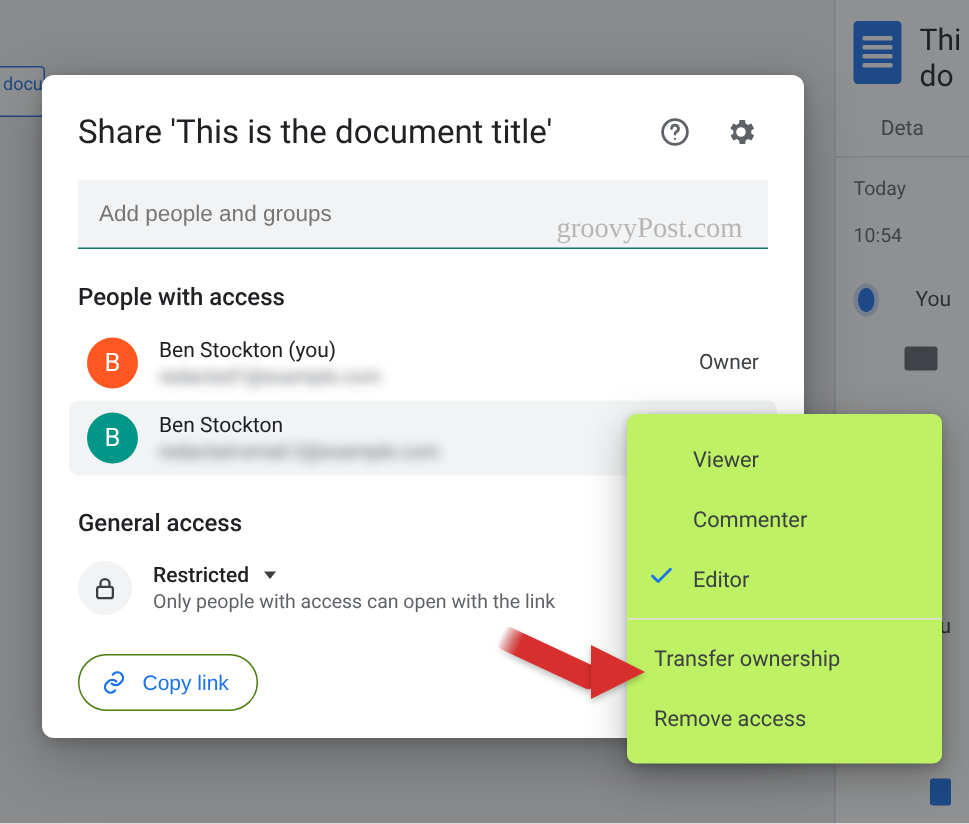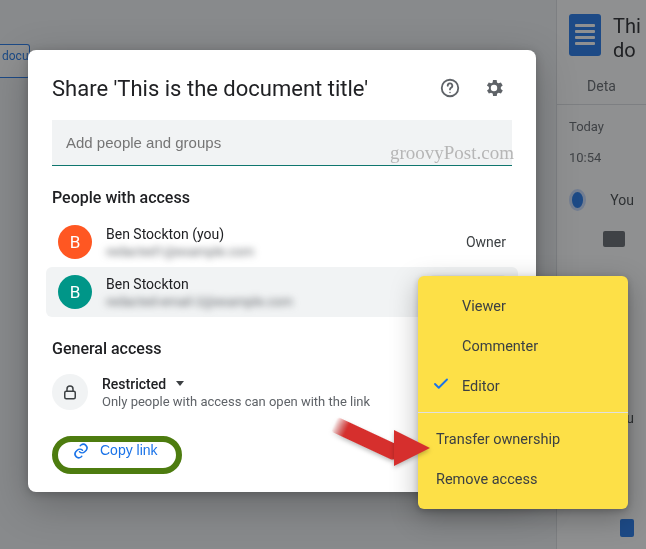--- a/index.html
+++ b/index.html
@@ -47,21 +47,21 @@
     margin-top:42px;
   }
   .modal-head { display:flex; align-items:center; gap:8px; margin-bottom:14px;}
   .modal-title { flex:1; font-size:22px; color:#202124; font-weight:400;}
   .head-btn { width:36px; height:36px; border-radius:50%; display:flex; align-items:center; justify-content:center; color:#5f6368; cursor:pointer;}
   .head-btn svg { width:22px; height:22px; }
   .add-field {
     width:100%; height:46px; background:#f1f3f4; border:none; border-bottom:1px solid #0f766e;
     padding:0 14px; font-size:15px; color:#5f6368; outline:none;
   }
-  .watermark { position:absolute; right:22px; top:92px; font-family:Georgia,serif; font-size:19px; color:#b6b6b6; pointer-events:none;}
+  .watermark { position:absolute; right:41px; top:92px; font-family:Georgia,serif; font-size:19px; color:#b6b6b6; pointer-events:none;}
   .section-title { font-size:16px; color:#202124; margin:22px 0 10px 0; font-weight:500;}
   .person { display:flex; align-items:center; gap:14px; padding:8px 6px; border-radius:6px;}
   .person.sel { background:#f1f3f4; margin:0 -6px; padding:8px 12px;}
   .avatar { width:34px; height:34px; border-radius:50%; color:#fff; font-size:17px; display:flex; align-items:center; justify-content:center; flex:0 0 34px;}
   .av-orange { background:#ff5722;}
   .av-teal { background:#009688;}
   .p-info { flex:1; min-width:0;}
   .p-name { font-size:14px; color:#202124; line-height:1.3;}
   .p-email { font-size:13px; color:#5f6368; filter: blur(3.5px); user-select:none;}
   .p-role { font-size:14px; color:#3c4043;}
@@ -70,34 +70,34 @@
     background:#e8eaed; border-radius:4px; font-size:14px; color:#3c4043; cursor:pointer;
   }
   .role-chip .tri { width:0;height:0;border-left:5px solid transparent;border-right:5px solid transparent;border-top:6px solid #5f6368;}
   .ga-row { display:flex; align-items:center; gap:14px; padding:6px 0;}
   .lock-badge { width:36px; height:36px; border-radius:50%; background:#f1f3f4; display:flex; align-items:center; justify-content:center; flex:0 0 36px;}
   .ga-head { display:flex; align-items:center; gap:6px; font-size:14px; color:#202124; font-weight:500;}
   .ga-head .tri { width:0;height:0;border-left:4px solid transparent;border-right:4px solid transparent;border-top:5px solid #3c4043; margin-left:4px;}
   .ga-sub { font-size:13px; color:#5f6368; margin-top:2px;}
   .footer { margin-top:20px;}
   .copy-btn {
-    height:38px; padding:0 18px 0 14px; border:6px solid #4d7c0f; border-radius:19px;
+    height:38px; padding:0 18px 0 14px; border:1px solid #4d7c0f; border-radius:19px;
     background:#fff; color:#1a73e8; font-size:14px; font-weight:500;
-    display:inline-flex; gap:10px; cursor:pointer;
+    display:inline-flex; align-items:center; gap:10px; cursor:pointer;
   }
   .done-peek {
     position:absolute; right:24px; bottom:18px; width:68px; height:38px;
     background:#1a73e8; border-radius:19px;
   }
   
   .menu {
     position:absolute;
     left:418px; top:276px;
     width:210px;
-    background:#fde047;
+    background:#bef264;
     border-radius:6px;
     box-shadow:0 2px 6px rgba(0,0,0,0.2), 0 8px 28px rgba(0,0,0,0.28);
     padding:10px 0;
     z-index:10;
   }
   .menu-item { height:40px; padding:0 18px 0 44px; display:flex; align-items:center; font-size:14.5px; color:#3c4043; cursor:pointer; position:relative;}
   .menu-sep { height:1px; background:#e0e0e0; margin:6px 0;}
   .checkmark { position:absolute; left:14px; color:#1a73e8;}
   .checkmark svg{width:18px;height:18px;}
   

